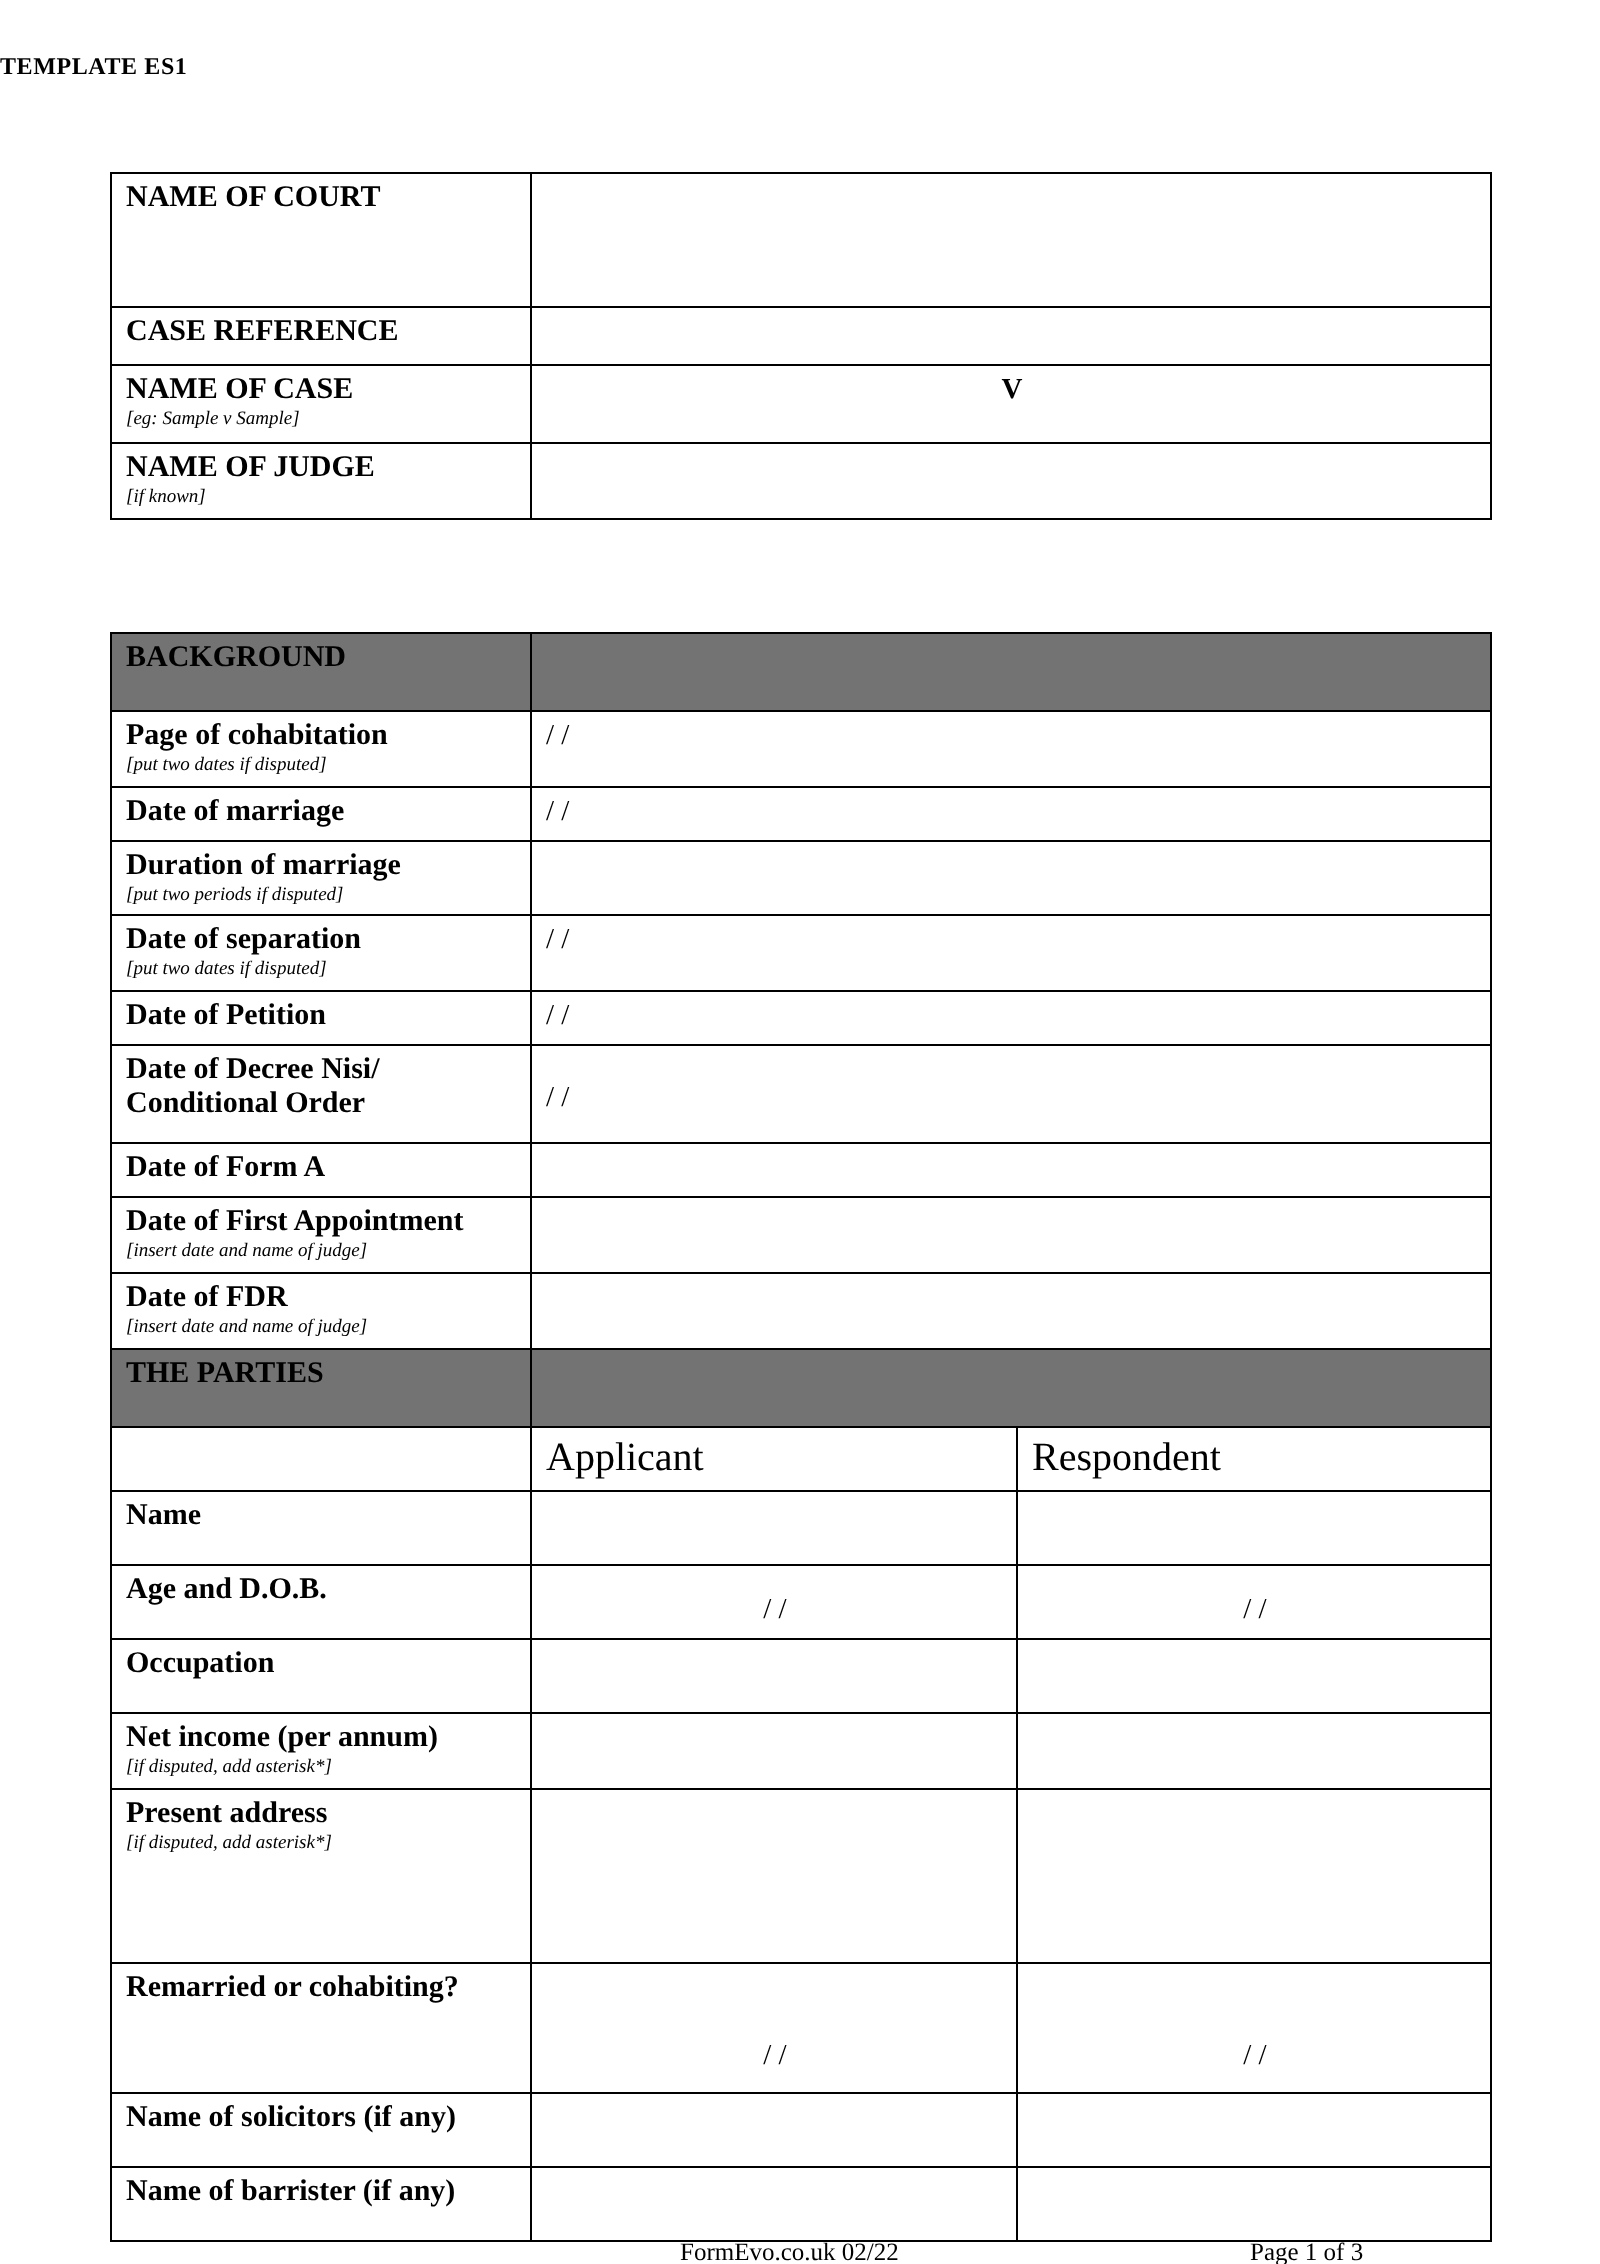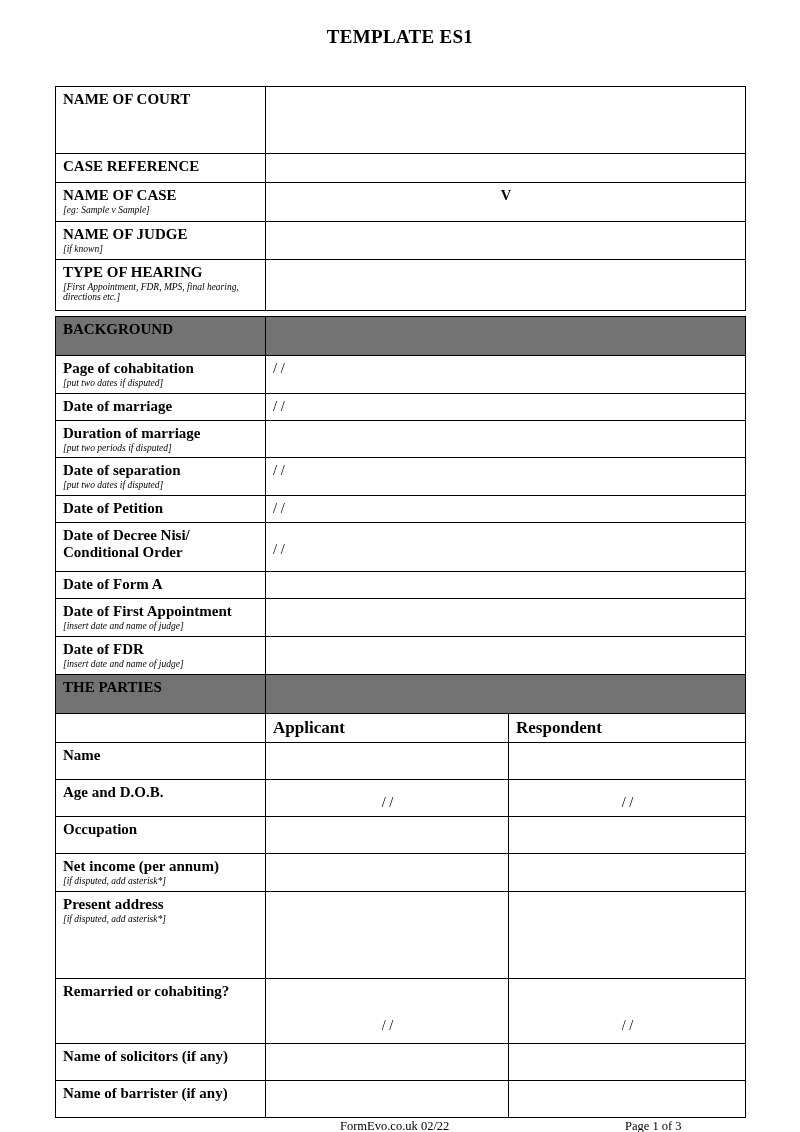--- a/index.html
+++ b/index.html
@@ -14,23 +14,22 @@
     color: #000000;
     position: relative;
   }
   .page {
     width: 800px;
     height: 1132px;
     position: relative;
     box-sizing: border-box;
   }
   .doc-title {
-    text-align: center;
     font-weight: bold;
-    font-size: 19px;
+    font-size: 12px;
     letter-spacing: 0.3px;
     margin-top: 26px;
     margin-bottom: 0;
   }
 
   table.form {
     border-collapse: collapse;
     table-layout: fixed;
     position: absolute;
   }
@@ -60,22 +59,22 @@
   .val {
     font-size: 14.5px;
   }
   .center-v {
     text-align: center;
     font-weight: bold;
     font-size: 15px;
   }
 
   .colhead {
-    font-weight: bold;
-    font-size: 17px;
+    font-weight: normal;
+    font-size: 20px;
   }
 
   
   #tbl-court { left: 55px; top: 60px; width: 690px; }
   
   #tbl-background { left: 55px; top: 290px; width: 690px; }
   
   #tbl-parties { left: 55px; top: 648px; width: 690px; border-radius: 13px; }
 
   .footer {
@@ -134,29 +133,20 @@
           <span class="hint">[eg: Sample v Sample]</span>
         </td>
         <td class="center-v">
           <span>V</span>
         </td>
       </tr>
       <tr>
         <td style="height:28px">
           <span class="lbl">NAME OF JUDGE</span>
           <span class="hint">[if known]</span>
-        </td>
-        <td>
-          <span class="val"></span>
-        </td>
-      </tr>
-      <tr>
-        <td style="height:42px">
-          <span class="lbl">TYPE OF HEARING</span>
-          <span class="hint">[First Appointment, FDR, MPS, final hearing, directions etc.]</span>
         </td>
         <td>
           <span class="val"></span>
         </td>
       </tr>
     </tbody>
   </table>
 
   <table class="form" id="tbl-background">
     <colgroup>

